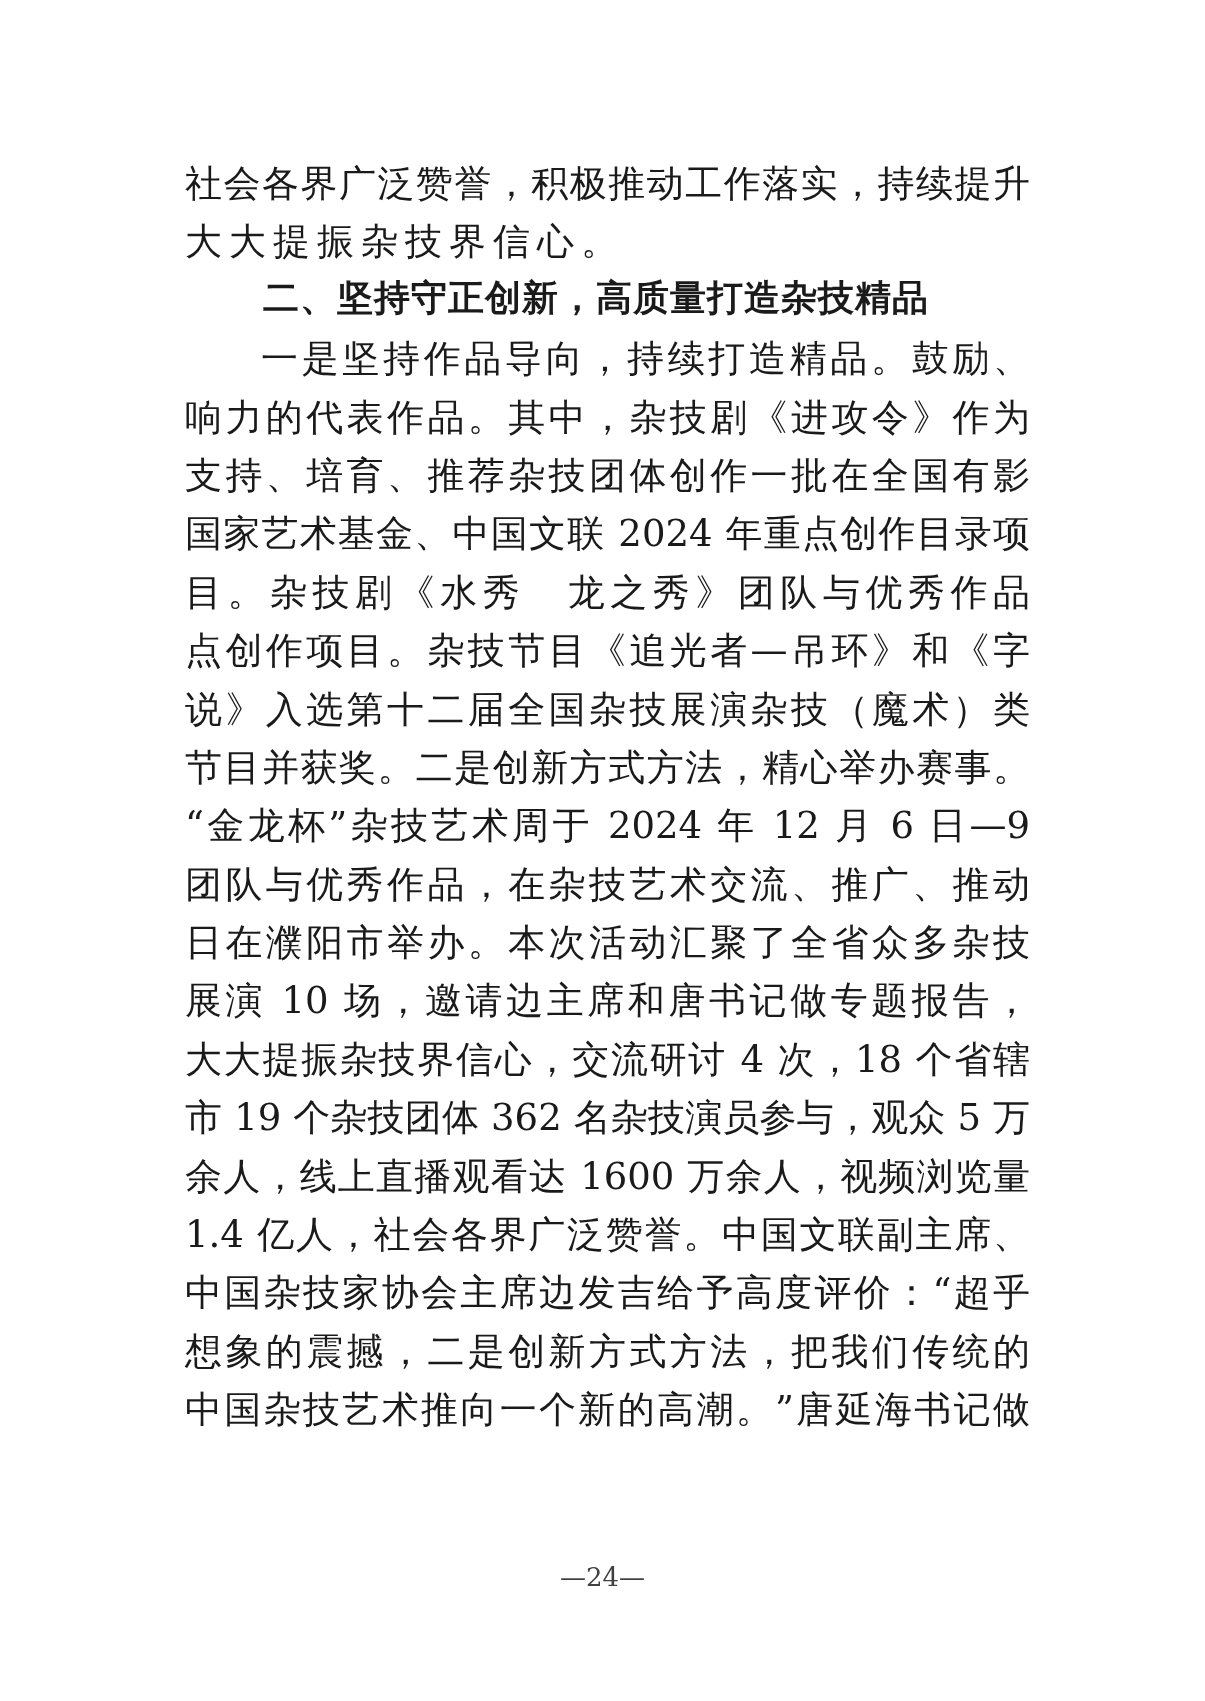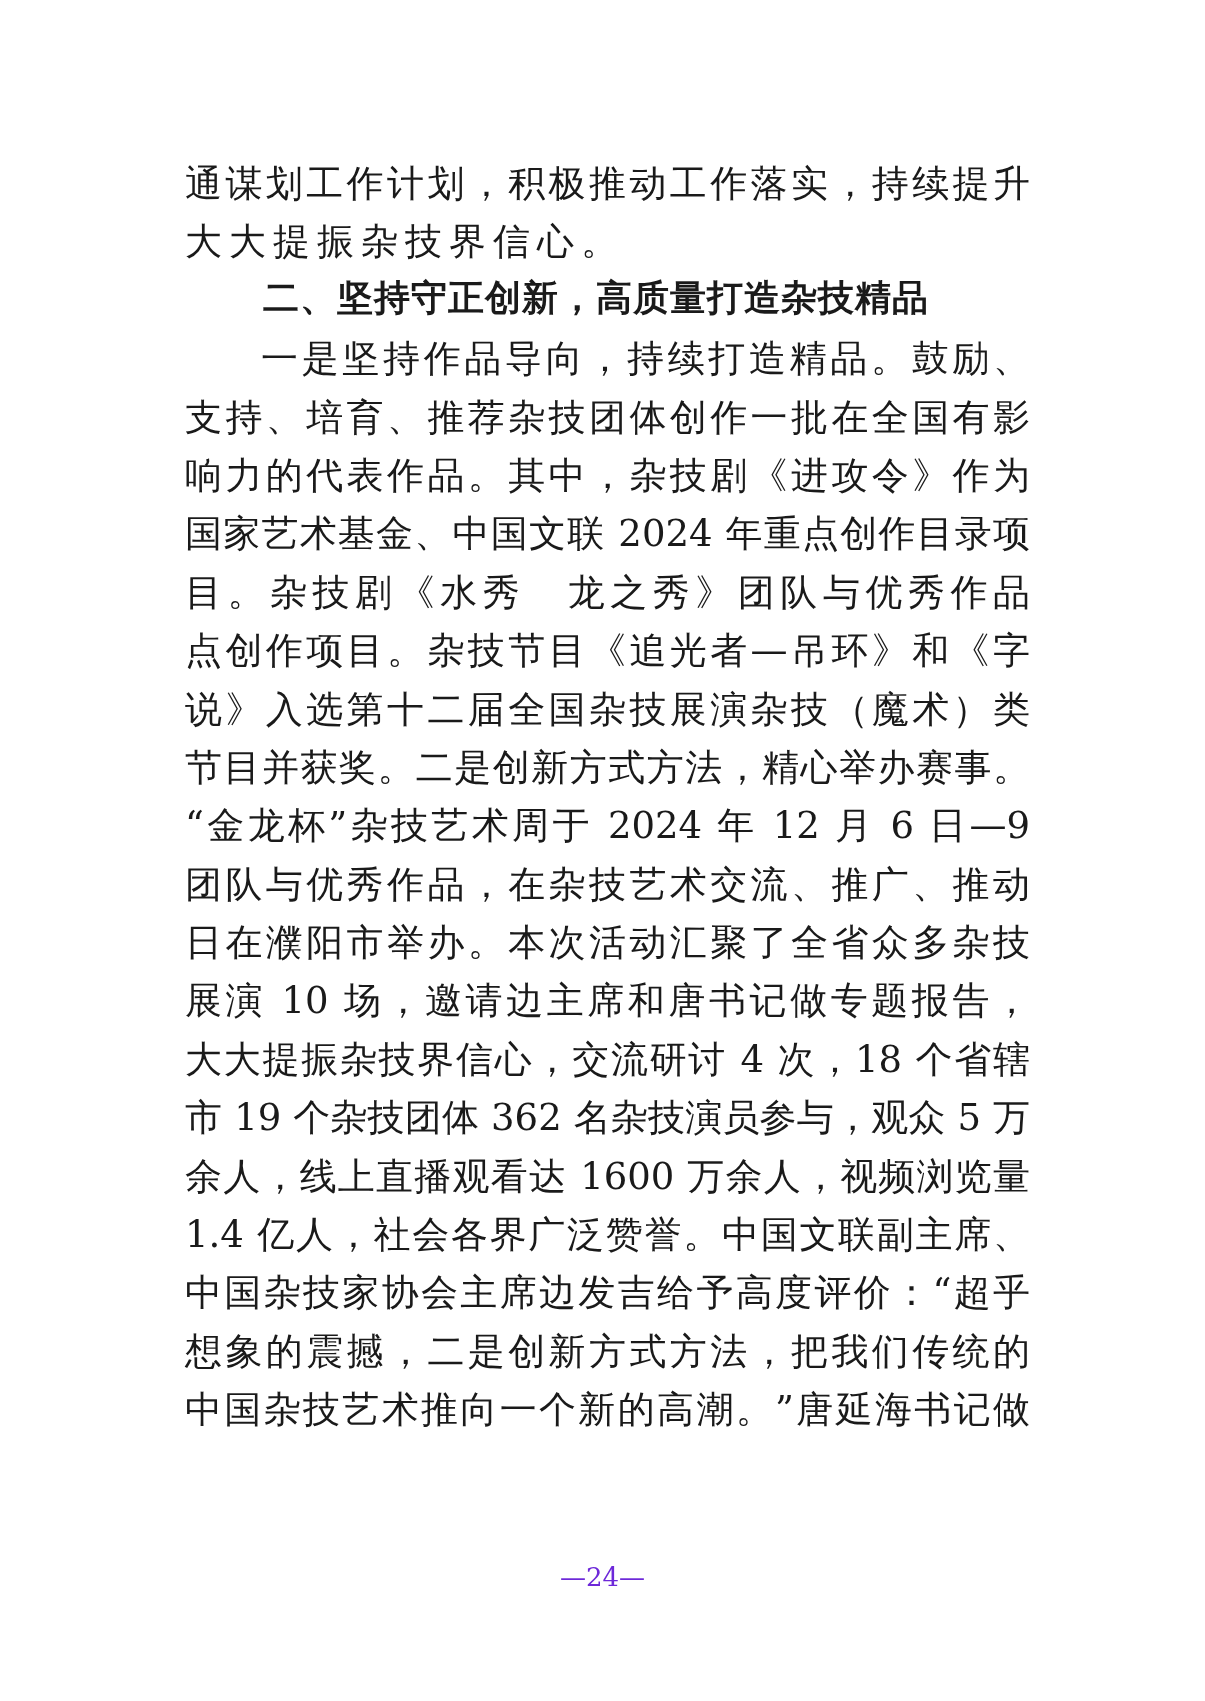--- a/index.html
+++ b/index.html
@@ -54,34 +54,34 @@
       letter-spacing: 1px;
     }
     .page-number {
       position: absolute;
       left: 0;
       width: 1205px;
       top: 1562px;
       text-align: center;
       font-family: "DejaVu Serif", "Liberation Serif", serif;
       font-size: 26px;
-      color: #6d28d9;
+      color: #404040;
     }
   </style>
 </head>
 <body>
 
 <div class="page">
   <div class="text-block">
-    <div class="line">通谋划工作计划，积极推动工作落实，持续提升</div>
+    <div class="line">社会各界广泛赞誉，积极推动工作落实，持续提升</div>
     <div class="line last-of-para">大大提振杂技界信心。</div>
     <div class="line heading">二、坚持守正创新，高质量打造杂技精品</div>
     <div class="line indent">一是坚持作品导向，持续打造精品。鼓励、</div>
+    <div class="line">响力的代表作品。其中，杂技剧《进攻令》作为</div>
     <div class="line">支持、培育、推荐杂技团体创作一批在全国有影</div>
-    <div class="line">响力的代表作品。其中，杂技剧《进攻令》作为</div>
     <div class="line">国家艺术基金、中国文联 2024 年重点创作目录项</div>
     <div class="line">目。杂技剧《水秀　龙之秀》团队与优秀作品</div>
     <div class="line">点创作项目。杂技节目《追光者—吊环》和《字</div>
     <div class="line">说》入选第十二届全国杂技展演杂技（魔术）类</div>
     <div class="line">节目并获奖。二是创新方式方法，精心举办赛事。</div>
     <div class="line">“金龙杯”杂技艺术周于 2024 年 12 月 6 日—9</div>
     <div class="line">团队与优秀作品，在杂技艺术交流、推广、推动</div>
     <div class="line">日在濮阳市举办。本次活动汇聚了全省众多杂技</div>
     <div class="line">展演 10 场，邀请边主席和唐书记做专题报告，</div>
     <div class="line">大大提振杂技界信心，交流研讨 4 次，18 个省辖</div>

